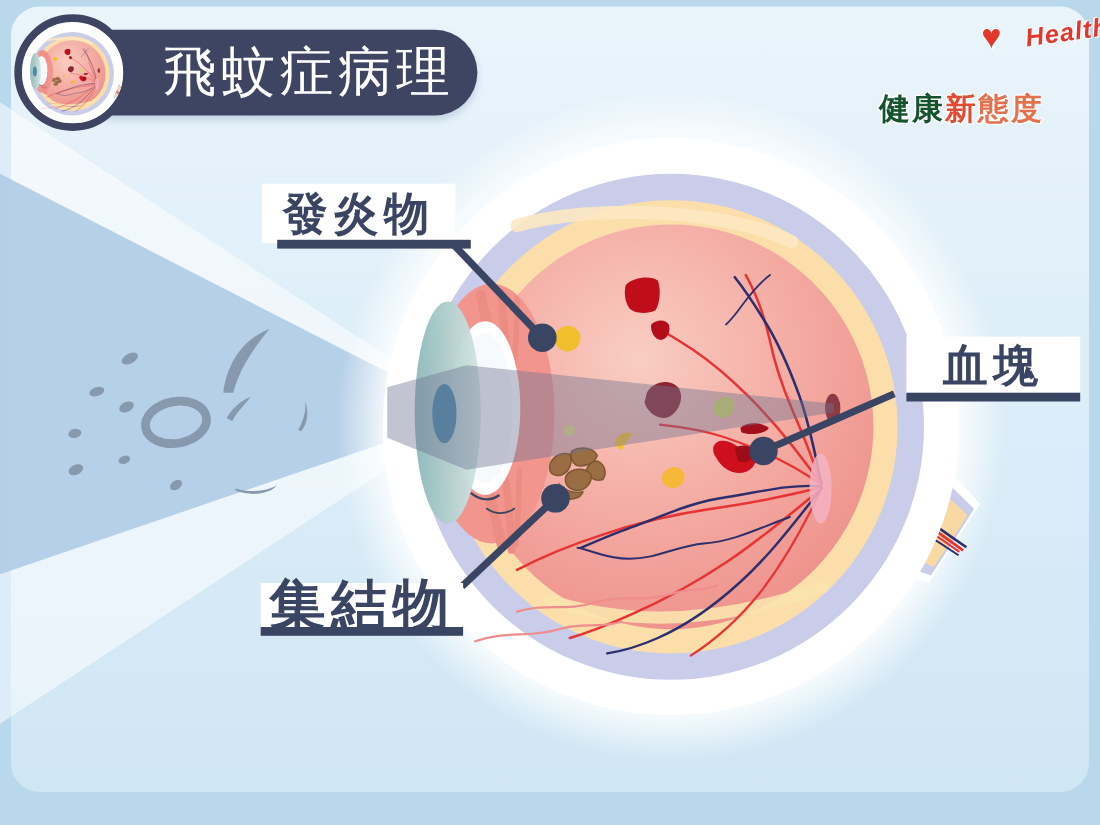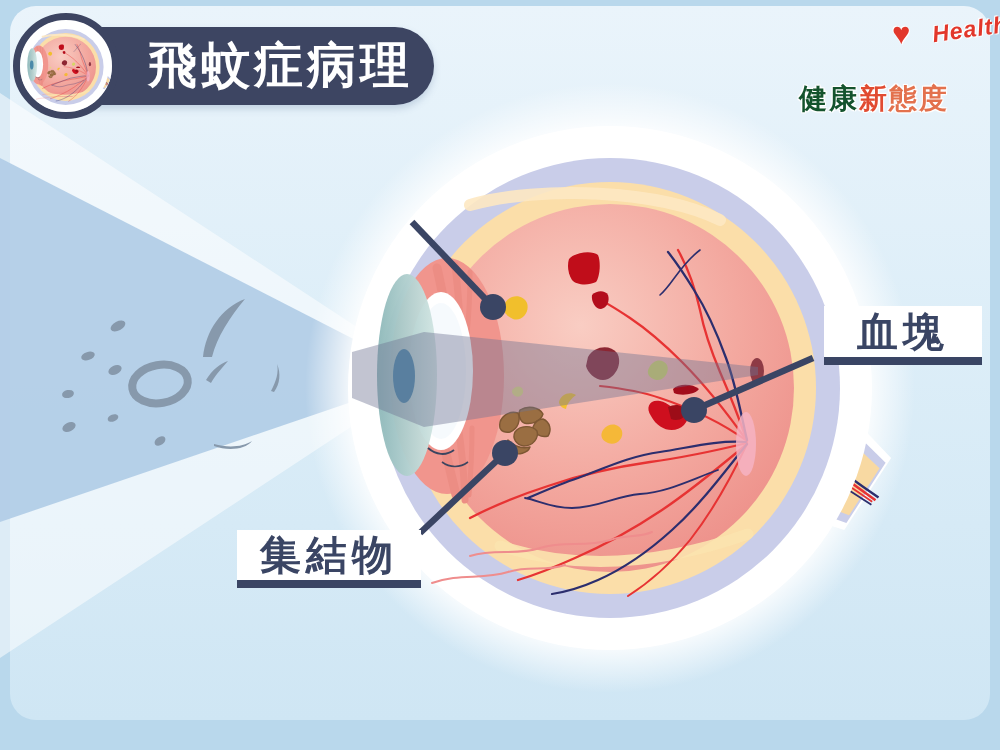--- a/index.html
+++ b/index.html
@@ -6,21 +6,21 @@
   body{width:1000px;height:750px;overflow:hidden;font-family:"Liberation Sans","DejaVu Sans",sans-serif;}
   #stage{position:relative;width:1000px;height:750px;background:#b9d8ec;}
   .bg-panel{position:absolute;left:10px;top:6px;width:980px;height:714px;border-radius:26px;
     background:linear-gradient(180deg,#eaf4fb 0%,#ddeef8 45%,#cfe6f4 100%);}
   #scene{position:absolute;left:0;top:0;z-index:1;}
 
   
   .banner{position:absolute;left:30px;top:27px;width:404px;height:78px;background:#3d4562;
     border-radius:45px;z-index:4;box-shadow:0 4px 7px rgba(90,120,160,.25);}
   .banner-title{position:absolute;left:118px;top:0;height:78px;display:flex;align-items:center;
-    color:#ffffff;font-size:49px;font-weight:700;letter-spacing:4px;white-space:nowrap;}
+    color:#ffffff;font-size:49px;font-weight:400;letter-spacing:4px;white-space:nowrap;}
   .banner-icon{position:absolute;left:13px;top:13px;width:92px;height:92px;background:#ffffff;
     border:7px solid #3d4562;border-radius:50%;z-index:5;overflow:hidden;}
   .banner-icon svg{display:block;width:92px;height:92px;}
 
   
   .logo{position:absolute;left:793px;top:12px;width:200px;height:106px;z-index:4;}
   .logo .brand{position:absolute;left:2px;top:24px;font-size:37px;font-weight:700;color:#2ea5a1;
     letter-spacing:0px;text-shadow:0 0 3px #fff,0 0 3px #fff,1px 1px 0 #fff,-1px -1px 0 #fff,1px -1px 0 #fff,-1px 1px 0 #fff;}
   .logo .heart{position:absolute;left:99px;top:4px;font-size:31px;color:#e2372b;
     text-shadow:0 0 2px #fff,1px 1px 0 #fff,-1px -1px 0 #fff;}
@@ -36,21 +36,21 @@
   .callout .box{background:#ffffff;display:flex;align-items:center;justify-content:center;
     color:#3a4564;font-weight:700;letter-spacing:5px;}
   .callout .bar{height:8px;background:#3a4564;}
   .co-inflammation{left:238px;top:167px;width:176px;}
   .co-inflammation .box{height:54px;font-size:41px;}
   .co-inflammation .bar{margin-left:14px;width:176px;margin-top:-3px;}
   .co-blood{left:810px;top:306px;width:158px;padding-left:14px;}
   .co-blood .box{height:52px;font-size:41px;}
   .co-blood .bar{width:158px;margin-top:-1px;}
   .co-aggregates{left:237px;top:530px;width:184px;}
-  .co-aggregates .box{height:50px;font-size:41px;}
+  .co-aggregates .box{height:40px;font-size:51px;}
   .co-aggregates .bar{width:184px;margin-top:0px;}
 </style>
 </head>
 <body>
 
 <svg width="0" height="0" style="position:absolute" xmlns="http://www.w3.org/2000/svg">
   <defs>
     <radialGradient id="gHalo" cx="50%" cy="50%" r="50%">
       <stop offset="84%" stop-color="#ffffff" stop-opacity="0.9"></stop>
       <stop offset="100%" stop-color="#ffffff" stop-opacity="0"></stop>
@@ -176,20 +176,26 @@
       <line x1="813" y1="358" x2="694" y2="410"></line>
       <line x1="420" y1="533" x2="505" y2="453"></line>
     </g>
     <g fill="#3a4564">
       <circle cx="493" cy="307" r="13"></circle>
       <circle cx="694" cy="410" r="13"></circle>
       <circle cx="505" cy="453" r="13"></circle>
     </g>
   </svg>
 
+  <div class="callout co-inflammation">
+    <div class="box">
+        <span>發炎物</span>
+      </div>
+    <div class="bar"></div>
+  </div>
   <div class="callout co-blood">
     <div class="box">
         <span>血塊</span>
       </div>
     <div class="bar"></div>
   </div>
   <div class="callout co-aggregates">
     <div class="box">
         <span>集結物</span>
       </div>

